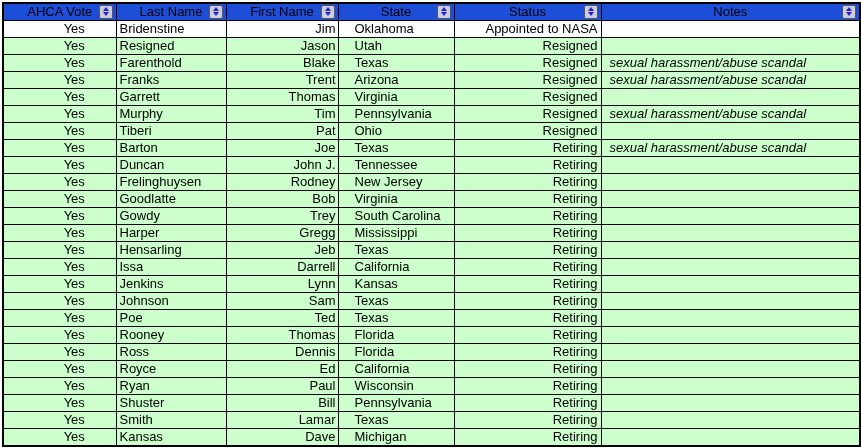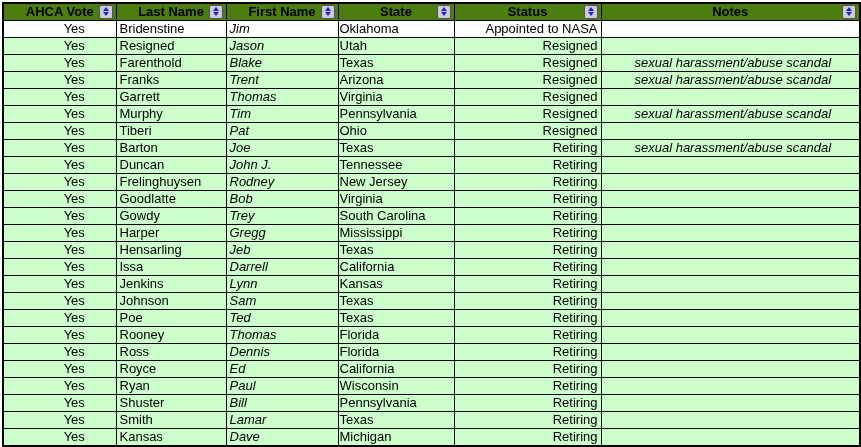--- a/index.html
+++ b/index.html
@@ -22,44 +22,44 @@
   }
   th, td {
     border: 1px solid #000;
     padding: 0 3px;
     white-space: nowrap;
     overflow: hidden;
     box-sizing: border-box;
   }
   th {
     height: 17px;
-    background: #4d7c0f;
+    background: #1d4ed8;
     font-size: 13px;
-    font-weight: bold;
+    font-weight: normal;
     text-align: center;
     position: relative;
     color: #000;
   }
   td {
     height: 16px;
     line-height: 16px;
     font-size: 13px;
     color: #000;
     background: var(--row-green, #ccffcc);
   }
   tbody tr:first-child td {
     background: var(--row-plain, #ffffff);
   }
   
   .col-vote   { text-align: center; padding-left: 32px; }
   .col-last   { padding-right: 4px; }
-  .col-first  { text-align: left; padding-right: 2px; font-style: italic; }
-  .col-state  { text-align: left;  padding-left: 1px; }
+  .col-first  { text-align: right; padding-right: 2px; }
+  .col-state  { text-align: left;  padding-left: 16px; }
   .col-status { text-align: right; }
-  .col-notes  { text-align: center;  padding-left: 8px; font-style: italic; }
+  .col-notes  { text-align: left;  padding-left: 8px; font-style: italic; }
   
   .sort-btn {
     position: absolute;
     right: 3px;
     top: 50%;
     transform: translateY(-50%);
     width: 14px;
     height: 14px;
     background: var(--sort-bg, #ccccdd);
     border: 1px solid #555;

